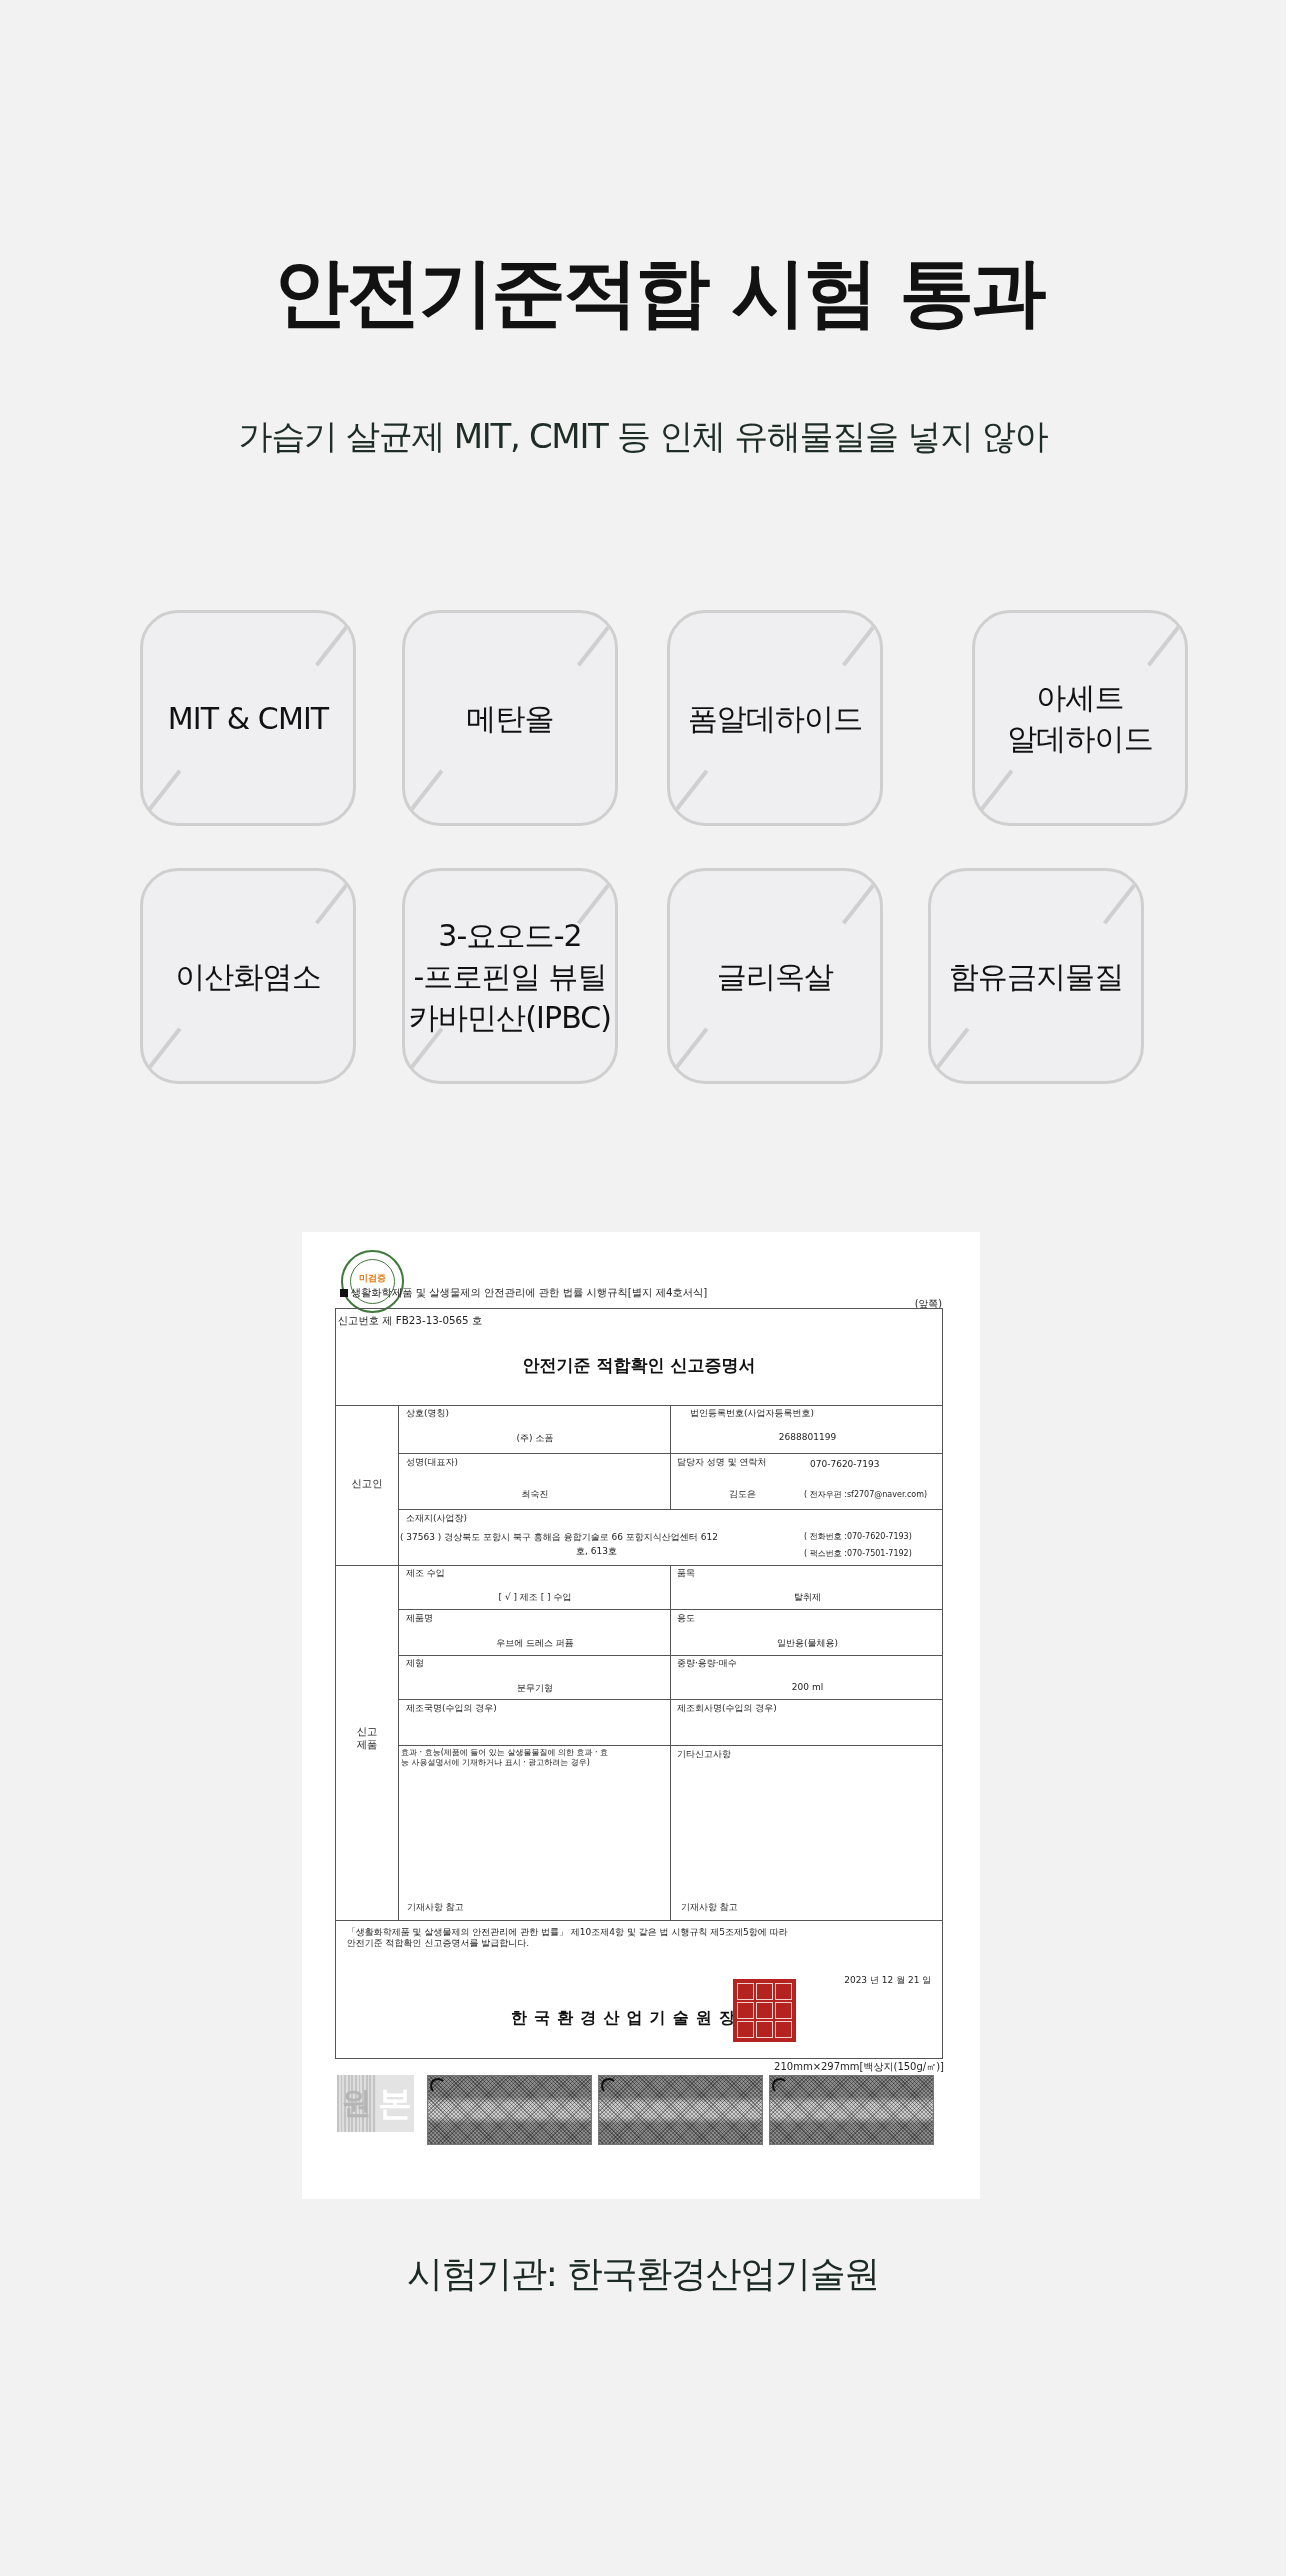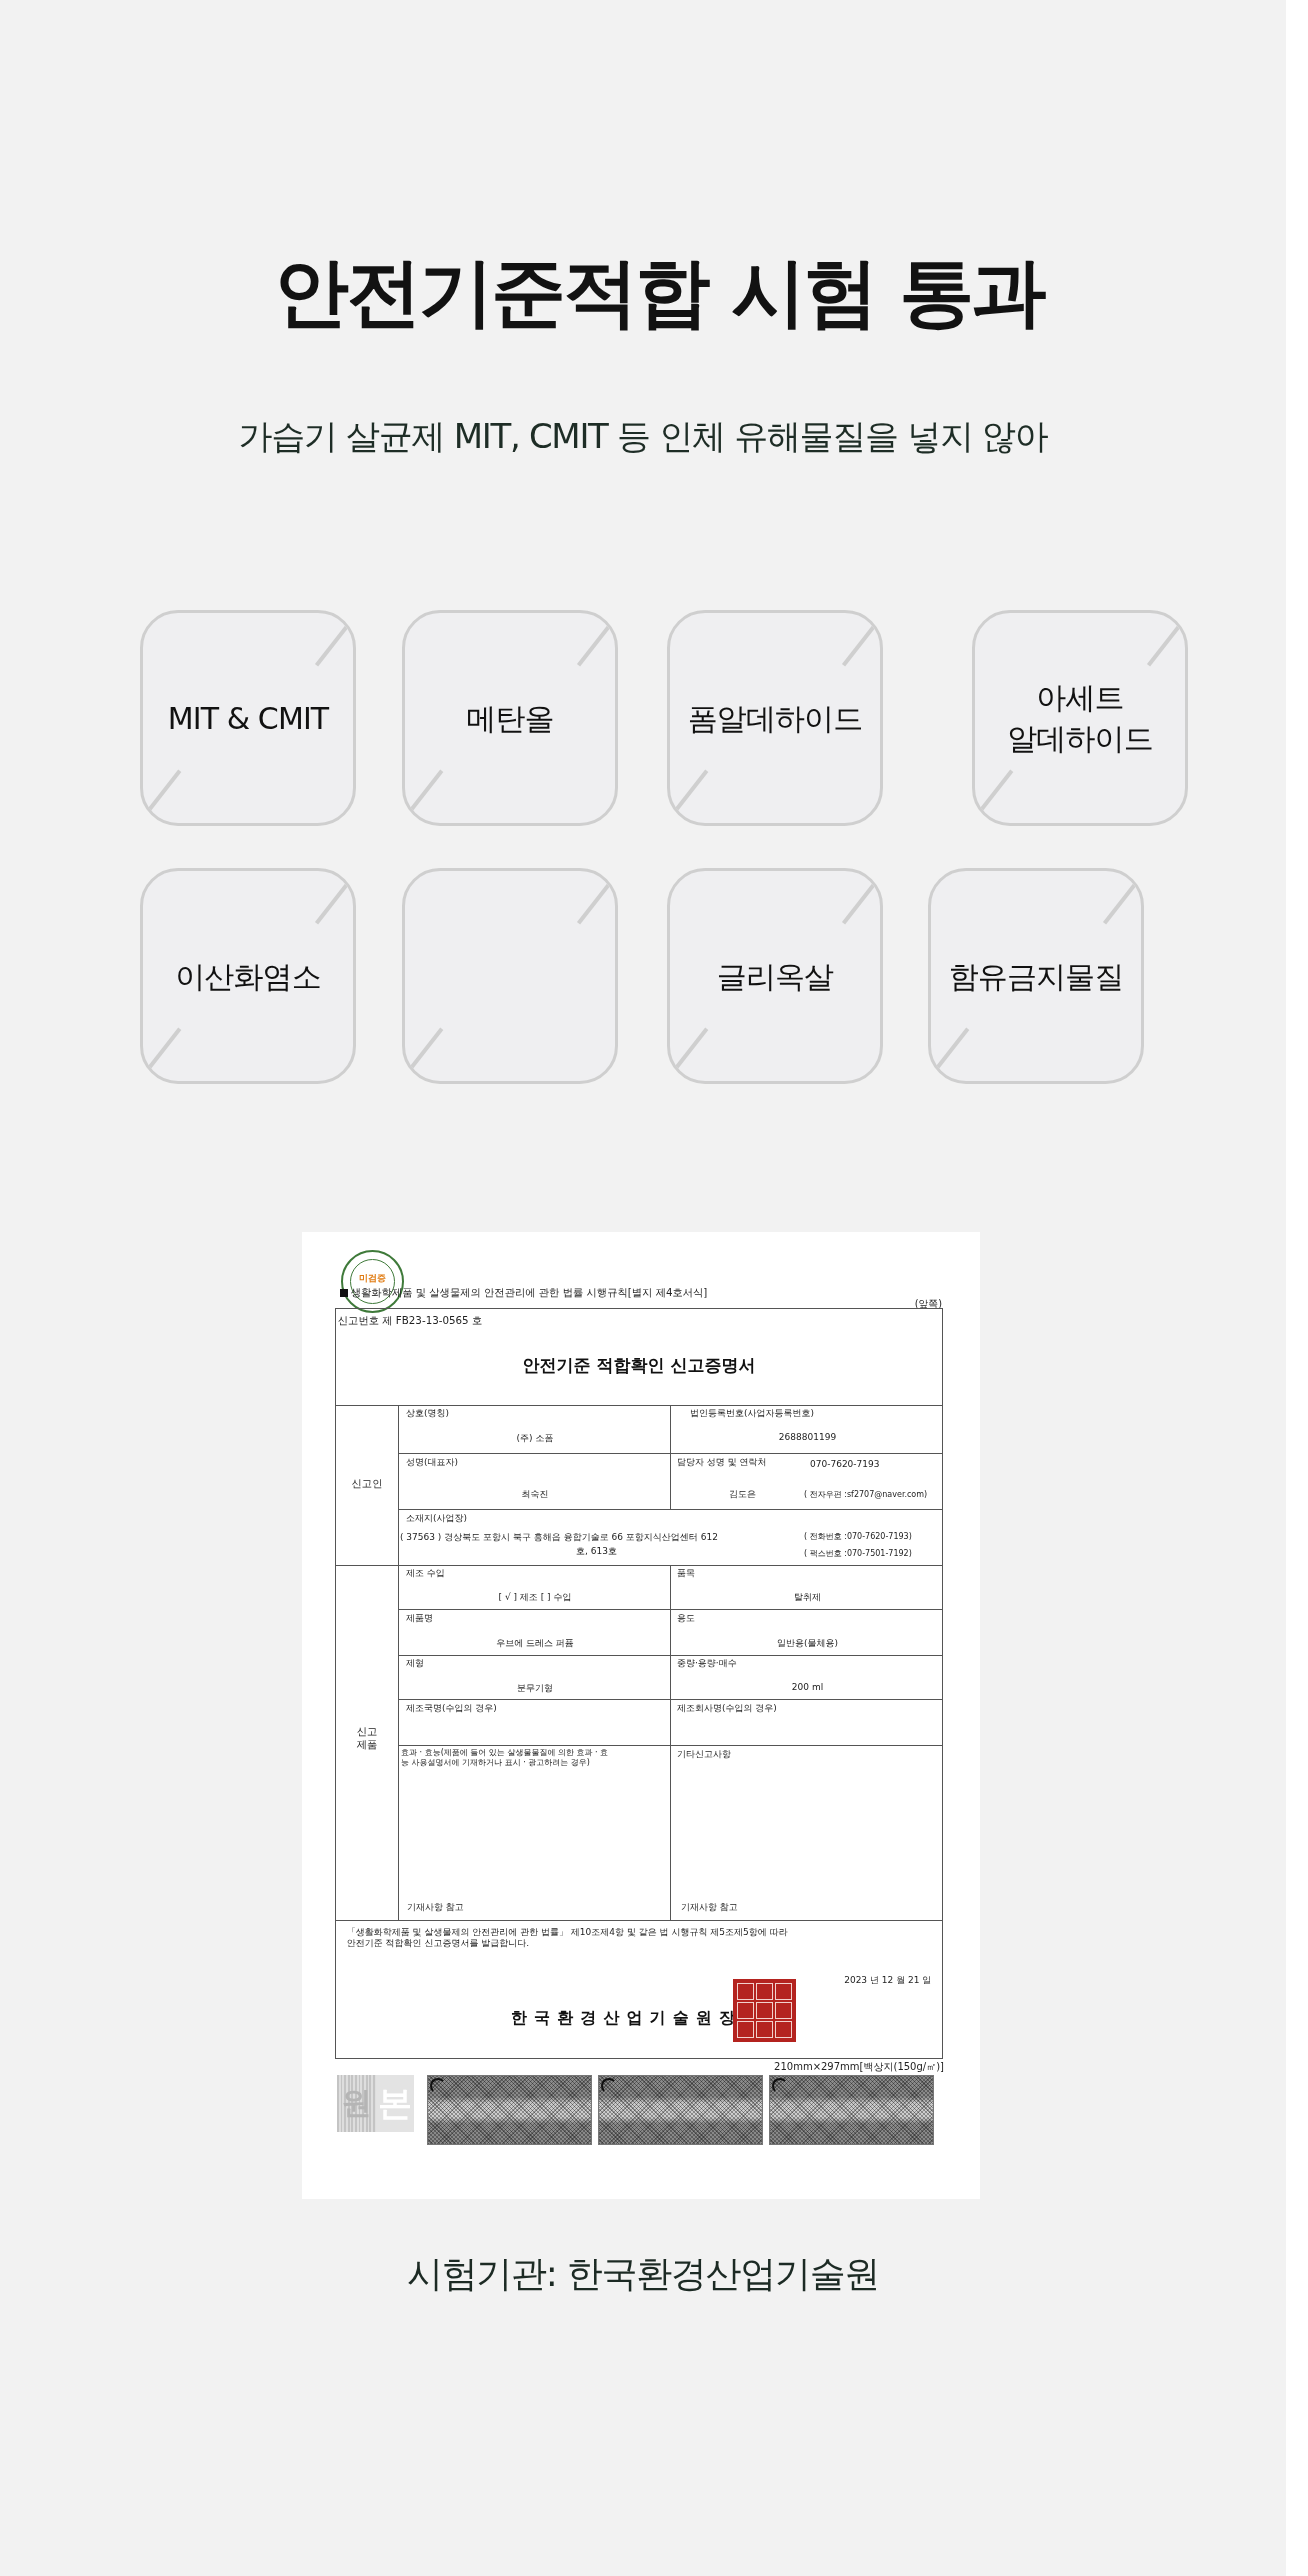--- a/index.html
+++ b/index.html
@@ -125,20 +125,25 @@
 <div class="card" style="left:140px; top:868px;">
   <div class="slash tr"></div>
   <div class="slash bl"></div>
   <div class="label">
       <span>이산화염소</span>
     </div>
 </div>
 <div class="card" style="left:402px; top:868px;">
   <div class="slash tr"></div>
   <div class="slash bl"></div>
+  <div class="label">
+    <span>3-요오드-2</span>
+    <span>-프로핀일 뷰틸</span>
+    <span>카바민산(IPBC)</span>
+  </div>
 </div>
 <div class="card" style="left:667px; top:868px;">
   <div class="slash tr"></div>
   <div class="slash bl"></div>
   <div class="label">
       <span>글리옥살</span>
     </div>
 </div>
 <div class="card" style="left:928px; top:868px;">
   <div class="slash tr"></div>

